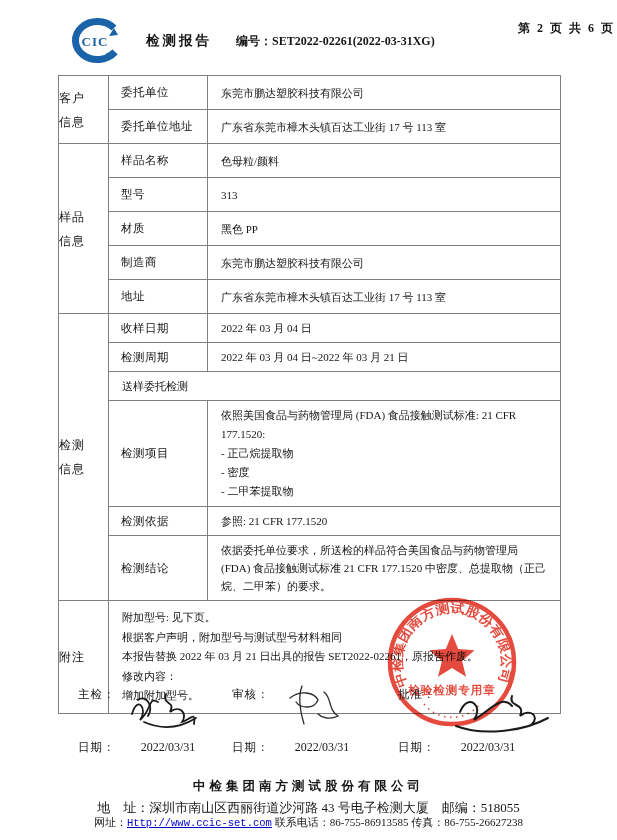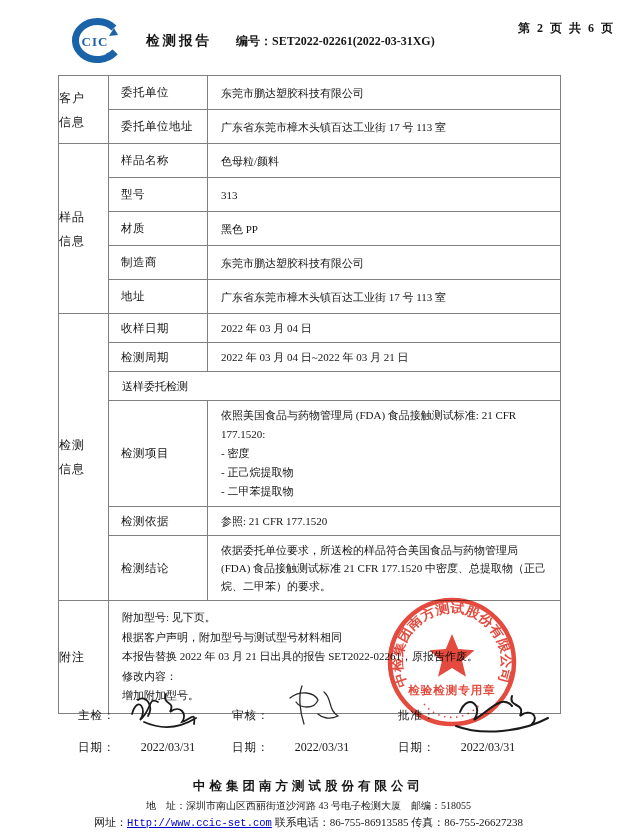--- a/index.html
+++ b/index.html
@@ -26,31 +26,31 @@
              padding-left:12px; box-sizing:border-box; font-size:11.5px; letter-spacing:0.5px; }
   .t-value { flex:1; display:flex; flex-direction:column; justify-content:center;
              padding:5px 10px 5px 13px; box-sizing:border-box; font-size:11px; line-height:18px; min-width:0; }
   .t-line { line-height:19px; }
   .sec0 .t-row, .sec1 .t-row { min-height:33px; }
   .sec2 .t-row { min-height:25px; }
   .t-note { padding:7px 10px 7px 13px; }
   .t-note .t-line { line-height:19.5px; }
   
   .sig-col { position:absolute; top:684px; width:190px; height:90px; }
-  .role-label { position:absolute; left:0; top:24px; font-size:11.5px; letter-spacing:1px; }
+  .role-label { position:absolute; left:0; top:3px; font-size:11.5px; letter-spacing:1px; }
   .sig-svg { position:absolute; left:40px; top:-4px; }
   .date-label { position:absolute; left:0; top:56px; font-size:11.5px; letter-spacing:1px; }
   .date-value { position:absolute; left:38px; top:56px; width:104px; text-align:center; font-size:12px; }
   
   .stamp { position:absolute; left:378px; top:588px; width:148px; height:148px; mix-blend-mode:multiply; opacity:.92; z-index:5; }
   .sig-layer { z-index:6; }
   
   .ftr { position:absolute; left:0; bottom:0; width:617px; }
   .ftr-company { position:absolute; left:0; top:0; width:617px; text-align:center; font-size:12.5px; font-weight:bold; letter-spacing:4px; }
-  .ftr-line2 { position:absolute; left:0; top:21px; width:617px; text-align:center; font-size:10px; }
+  .ftr-line2 { position:absolute; left:0; top:21px; width:617px; text-align:center; font-size:13px; }
   .ftr-line3 { position:absolute; left:0; top:37px; width:617px; text-align:center; font-size:11px; }
   .ftr { height:62px; }
   .ftr a.site { font-family:"Liberation Mono","DejaVu Sans Mono",monospace; color:#0000cd; text-decoration:underline; font-size:10.5px; }
 </style>
 </head>
 <body>
 
 <div class="page">
 
   <div class="hdr">
@@ -127,22 +127,22 @@
             <div class="t-value">2022 年 03 月 04 日~2022 年 03 月 21 日</div>
           </div>
           <div class="t-row row-2-2">
             <div class="t-value">送样委托检测</div>
           </div>
           <div class="t-row row-2-3">
             <div class="t-field">检测项目</div>
             <div class="t-value">
               <div class="t-line">依照美国食品与药物管理局 (FDA) 食品接触测试标准: 21 CFR</div>
               <div class="t-line">177.1520:</div>
+              <div class="t-line">- 正己烷提取物</div>
               <div class="t-line">- 密度</div>
-              <div class="t-line">- 正己烷提取物</div>
               <div class="t-line">- 二甲苯提取物</div>
             </div>
           </div>
           <div class="t-row row-2-4">
             <div class="t-field">检测依据</div>
             <div class="t-value">参照: 21 CFR 177.1520</div>
           </div>
           <div class="t-row row-2-5">
             <div class="t-field">检测结论</div>
             <div class="t-value">依据委托单位要求，所送检的样品符合美国食品与药物管理局 (FDA) 食品接触测试标准 21 CFR 177.1520 中密度、总提取物（正己烷、二甲苯）的要求。</div>

